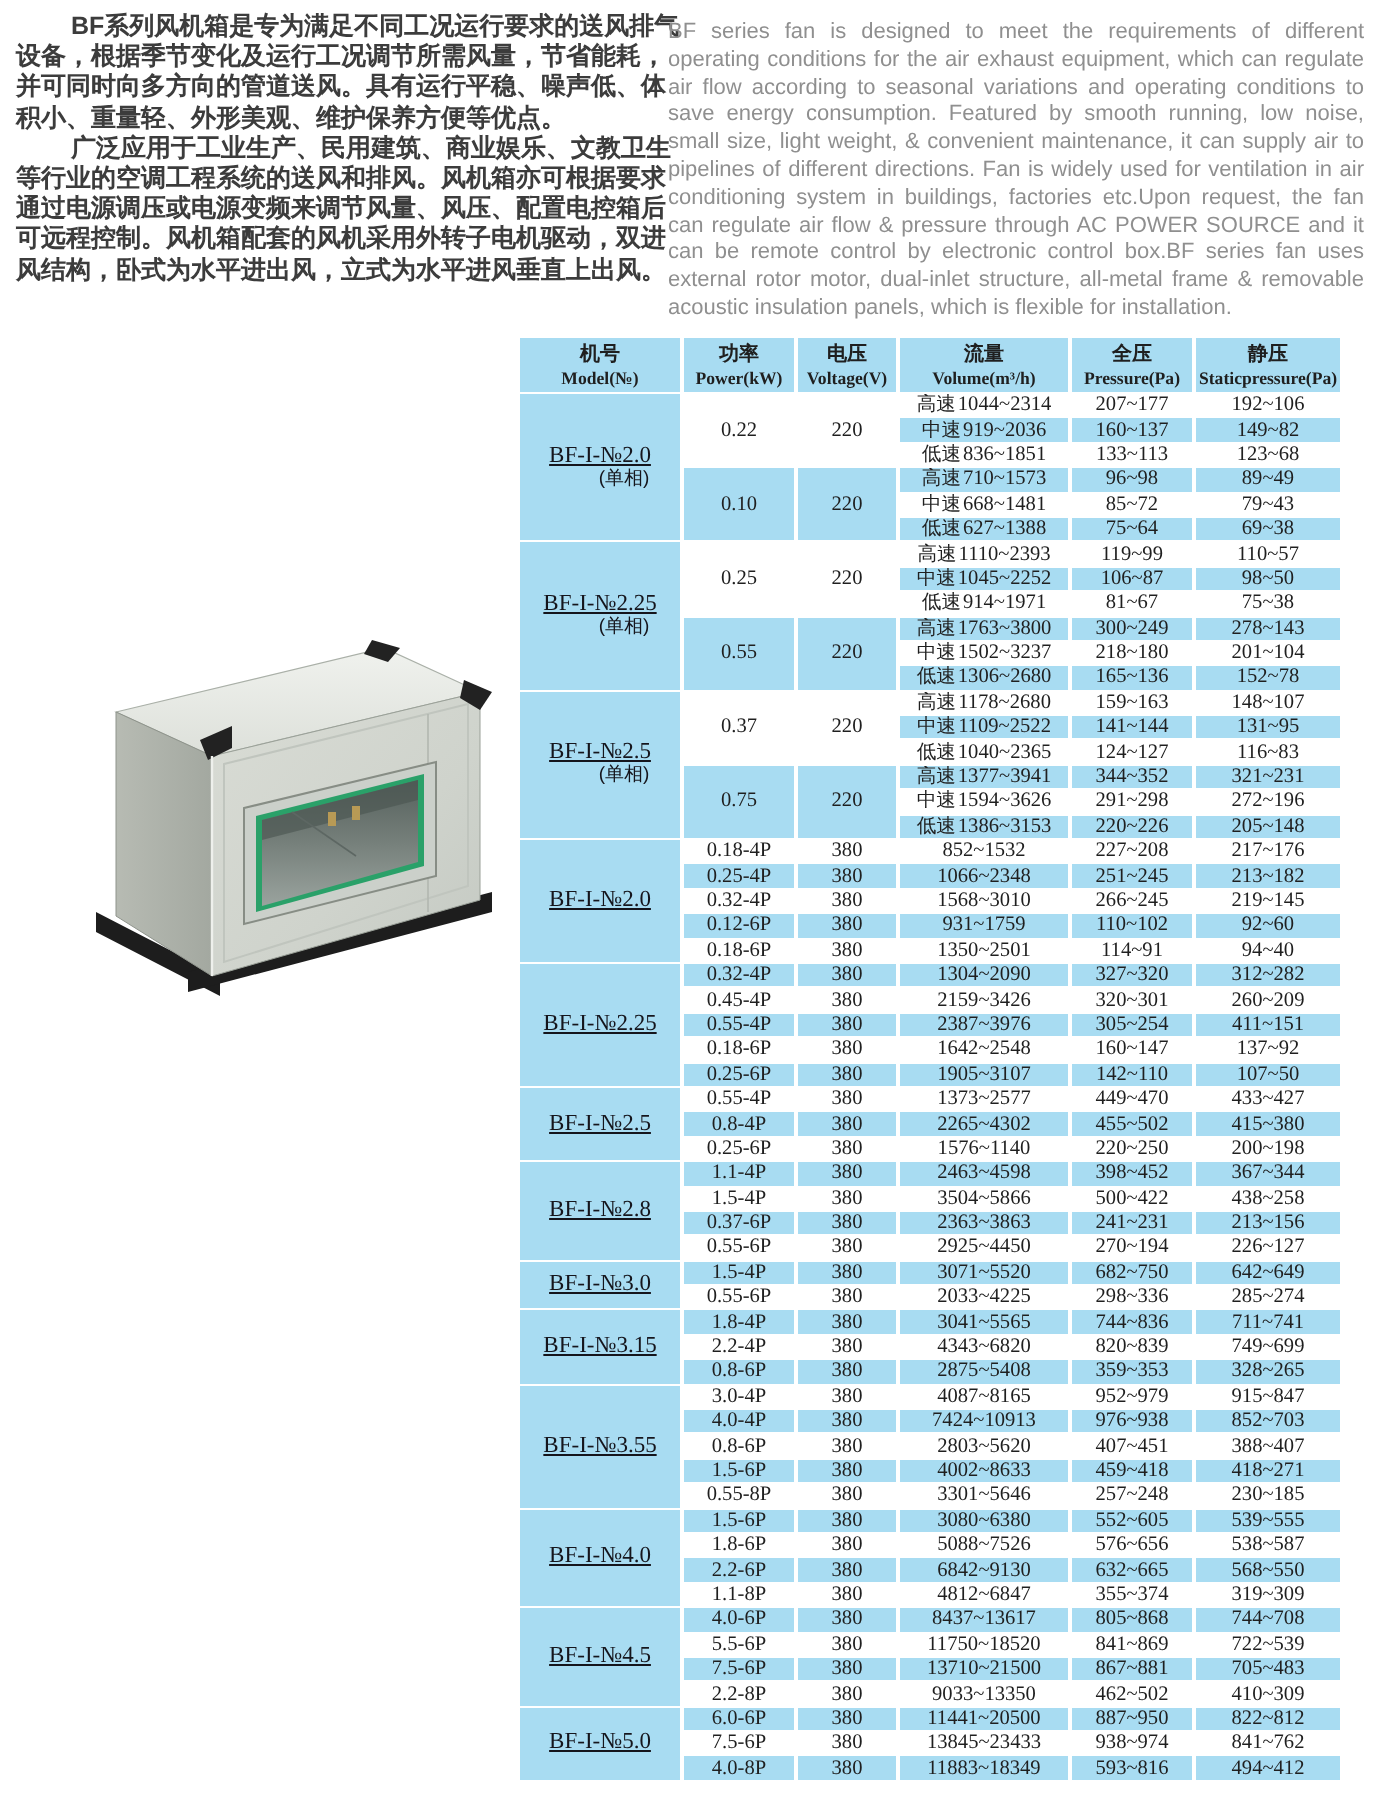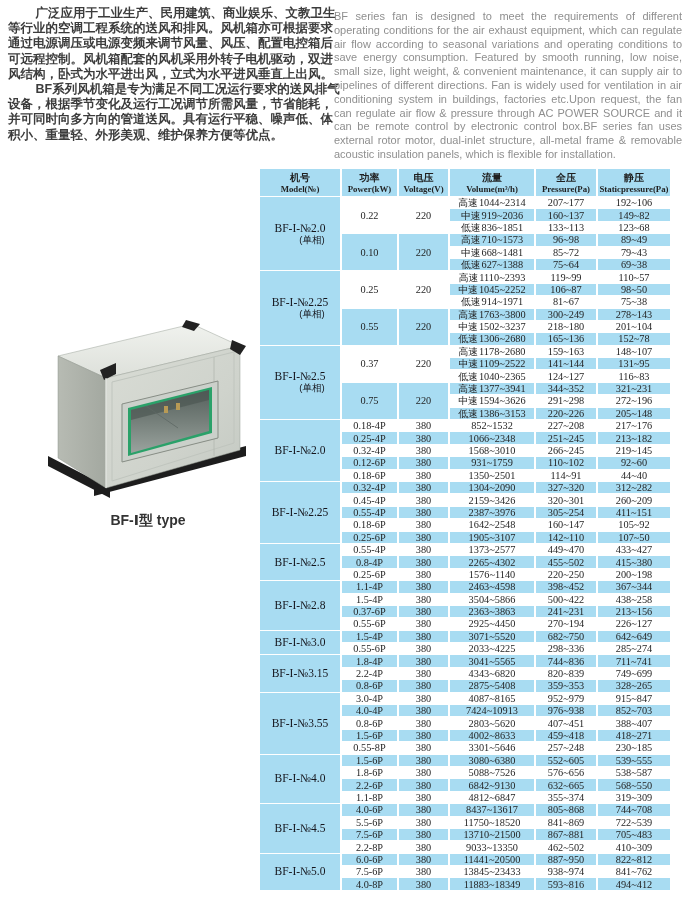--- a/index.html
+++ b/index.html
@@ -24,35 +24,35 @@
   .spec th,.spec td{border-top:1px solid #fff;border-bottom:1px solid #fff;
         border-left:2px solid #fff;border-right:2px solid #fff;padding:0;text-align:center;
         vertical-align:middle;overflow:hidden;white-space:nowrap;}
   .spec th{background:var(--stripe-blue);height:27px;}
   .hz{font-size:10px;font-weight:700;color:#1f1f1f;line-height:13px;font-family:"Liberation Sans","DejaVu Sans",sans-serif;}
   .he{font-size:8.8px;color:#1f1f1f;line-height:11px;}
   .spec td{height:11.4px;font-size:10.3px;line-height:11px;color:#1f1f1f;}
   td.b{background:var(--stripe-blue);}
   td.w{background:#fff;}
   td.m{background:var(--stripe-blue);}
-  .m1{font-size:11.5px;color:#15151c;}
+  .m1{font-size:11.5px;color:#15151c;text-decoration:underline;}
   .m2{font-size:9.5px;color:#15151c;font-family:"Liberation Sans","DejaVu Sans",sans-serif;padding-left:24px;}
   .vf{display:flex;align-items:center;justify-content:center;gap:1px;}
   .spd{font-size:9.8px;font-family:"Liberation Sans","DejaVu Sans",sans-serif;}
 
   .note{position:absolute;left:260px;top:890px;font-size:11px;font-weight:700;color:#2e2e2e;}
 </style>
 </head>
 <body>
 
 <div class="page">
 
   <div class="intro-zh">
+    <p>BF系列风机箱是专为满足不同工况运行要求的送风排气设备，根据季节变化及运行工况调节所需风量，节省能耗，并可同时向多方向的管道送风。具有运行平稳、噪声低、体积小、重量轻、外形美观、维护保养方便等优点。</p>
     <p>广泛应用于工业生产、民用建筑、商业娱乐、文教卫生等行业的空调工程系统的送风和排风。风机箱亦可根据要求通过电源调压或电源变频来调节风量、风压、配置电控箱后可远程控制。风机箱配套的风机采用外转子电机驱动，双进风结构，卧式为水平进出风，立式为水平进风垂直上出风。</p>
-    <p>BF系列风机箱是专为满足不同工况运行要求的送风排气设备，根据季节变化及运行工况调节所需风量，节省能耗，并可同时向多方向的管道送风。具有运行平稳、噪声低、体积小、重量轻、外形美观、维护保养方便等优点。</p>
   </div>
 
   <div class="intro-en">BF series fan is designed to meet the requirements of different operating conditions for the air exhaust equipment, which can regulate air flow according to seasonal variations and operating conditions to save energy consumption. Featured by smooth running, low noise, small size, light weight, &amp; convenient maintenance, it can supply air to pipelines of different directions. Fan is widely used for ventilation in air conditioning system in buildings, factories etc.Upon request, the fan can regulate air flow &amp; pressure through AC POWER SOURCE and it can be remote control by electronic control box.BF series fan uses external rotor motor, dual-inlet structure, all-metal frame &amp; removable acoustic insulation panels, which is flexible for installation.</div>
 
   <div class="product">
     <svg viewBox="0 0 204 198" width="204" height="198">
       <defs>
         <linearGradient id="gTop" x1="0" y1="0" x2="0" y2="1">
           <stop offset="0" stop-color="#f0f2ee"></stop>
             <stop offset="1" stop-color="#dde0da"></stop>
@@ -92,21 +92,20 @@
       <rect x="130" y="93" width="4" height="7" fill="#b89a55"></rect>
 
       <polygon points="54,60 70,53 70,64 58,70" fill="#222"></polygon>
       <polygon points="186,30 200,36 194,45 184,39" fill="#222"></polygon>
       <polygon points="140,10 154,14 148,21 136,17" fill="#222"></polygon>
 
       <line x1="60" y1="68" x2="60" y2="178" stroke="#eef0ec" stroke-width="1.2"></line>
     </svg>
   </div>
 
-  <div class="caption">BF-Ⅰ型 type</div>
 
   <table class="spec">
     <colgroup>
       <col style="width:82px">
         <col style="width:57px">
         <col style="width:51px">
       <col style="width:86px">
         <col style="width:62px">
         <col style="width:74px">
     </colgroup>
@@ -372,21 +371,21 @@
           <td class="b" rowspan="1">380</td>
           <td class="b">931~1759</td>
           <td class="b">110~102</td>
           <td class="b">92~60</td>
         </tr>
         <tr>
           <td class="w" rowspan="1">0.18-6P</td>
           <td class="w" rowspan="1">380</td>
           <td class="w">1350~2501</td>
           <td class="w">114~91</td>
-          <td class="w">44~40</td>
+          <td class="w">94~40</td>
         </tr>
         <tr>
           <td class="m" rowspan="5">
             <div class="m1">BF-I-№2.25</div>
           </td>
           <td class="b" rowspan="1">0.32-4P</td>
           <td class="b" rowspan="1">380</td>
           <td class="b">1304~2090</td>
           <td class="b">327~320</td>
           <td class="b">312~282</td>
@@ -403,21 +402,21 @@
           <td class="b" rowspan="1">380</td>
           <td class="b">2387~3976</td>
           <td class="b">305~254</td>
           <td class="b">411~151</td>
         </tr>
         <tr>
           <td class="w" rowspan="1">0.18-6P</td>
           <td class="w" rowspan="1">380</td>
           <td class="w">1642~2548</td>
           <td class="w">160~147</td>
-          <td class="w">105~92</td>
+          <td class="w">137~92</td>
         </tr>
         <tr>
           <td class="b" rowspan="1">0.25-6P</td>
           <td class="b" rowspan="1">380</td>
           <td class="b">1905~3107</td>
           <td class="b">142~110</td>
           <td class="b">107~50</td>
         </tr>
         <tr>
           <td class="m" rowspan="3">

